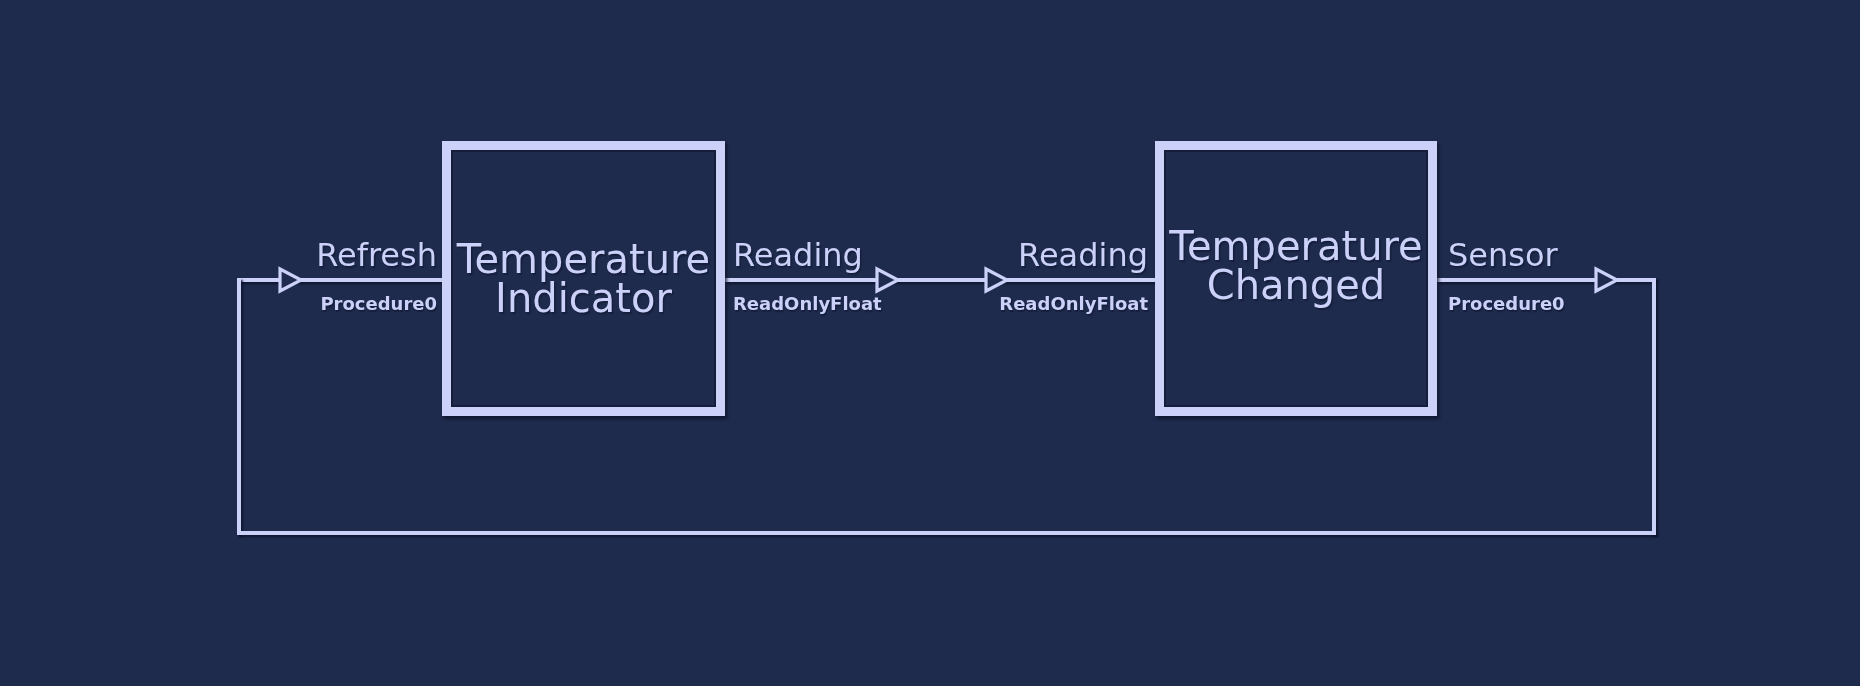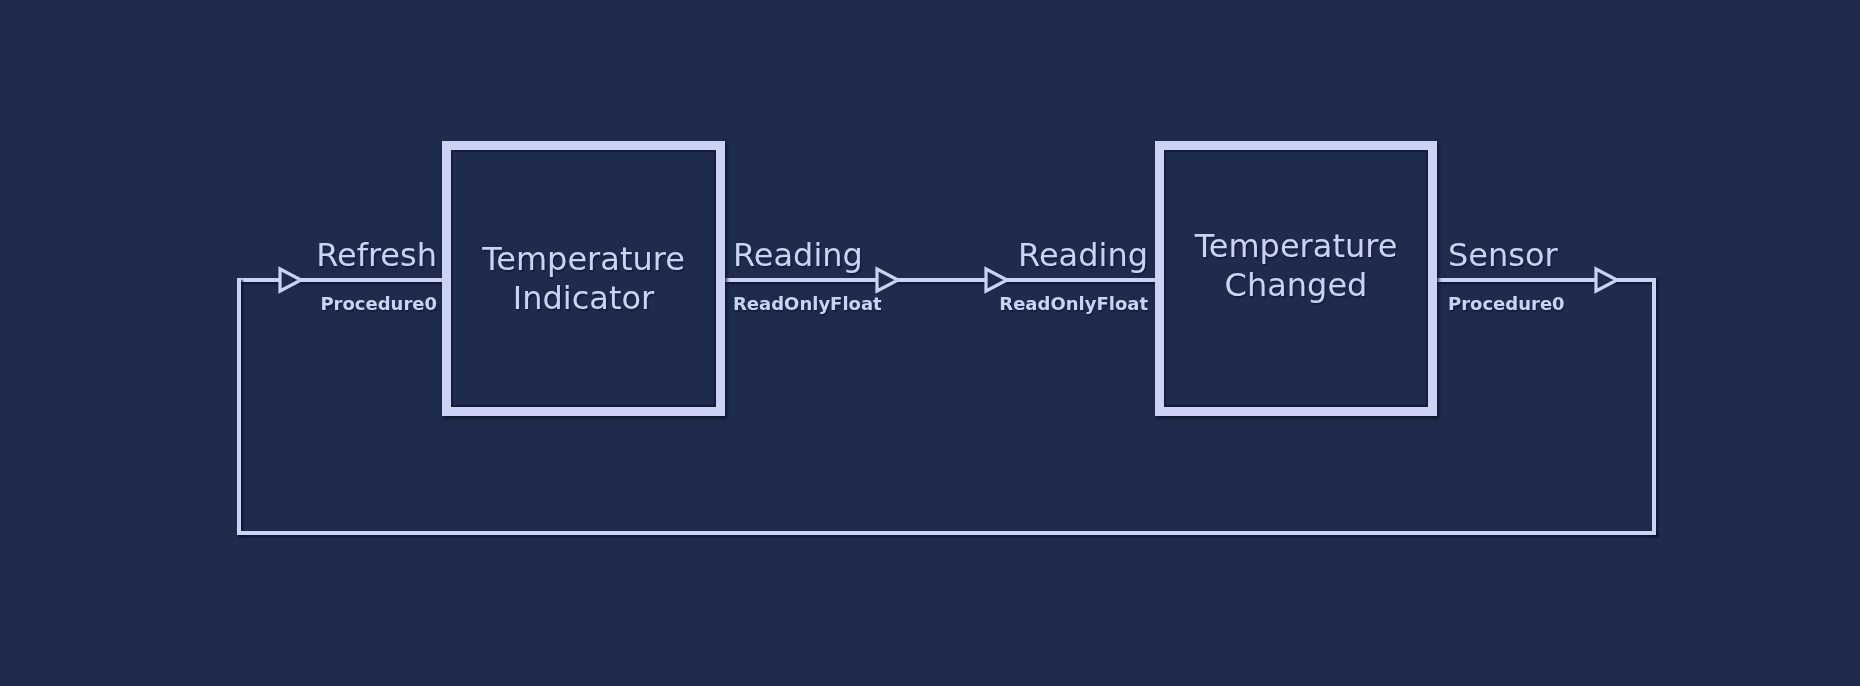--- a/index.html
+++ b/index.html
@@ -37,21 +37,21 @@
     background: var(--background);
     box-shadow: 2px 3px 3px var(--shadow), inset 0 0 0 2px rgba(13,19,43,0.55);
     display: flex;
     align-items: center;
     justify-content: center;
     text-align: center;
   }
   #box-indicator { left: 442px;  top: 141px; width: 283px; height: 275px; }
   #box-sensor    { left: 1155px; top: 141px; width: 282px; height: 275px; }
   .box-title {
-    font-size: 32px;
+    font-size: 40px;
     line-height: 39px;
     text-shadow: 1.5px 2px 1px rgba(13,19,43,0.5);
   }
   #box-sensor .box-title { margin-bottom: 26px; } 
   
   .arrow { position: absolute; width: 26px; height: 28px; }
   .arrow polygon {
     fill: var(--background);
     stroke: var(--accent);
     stroke-width: 3.2;

